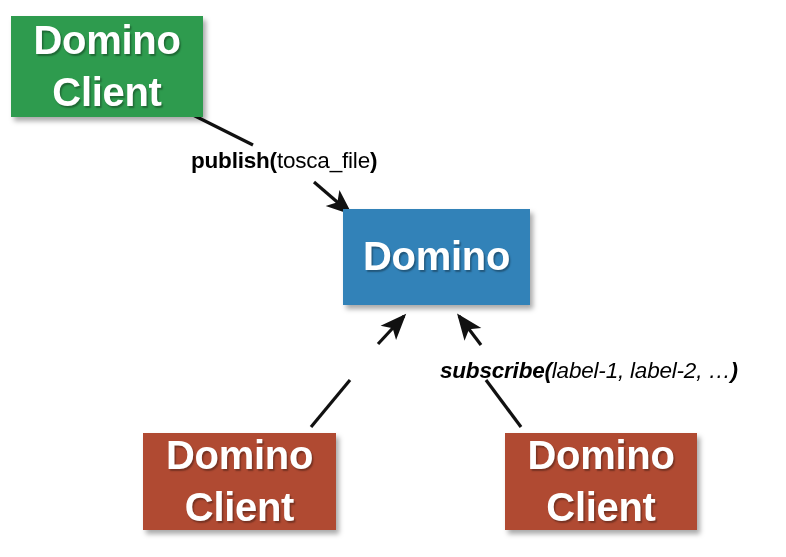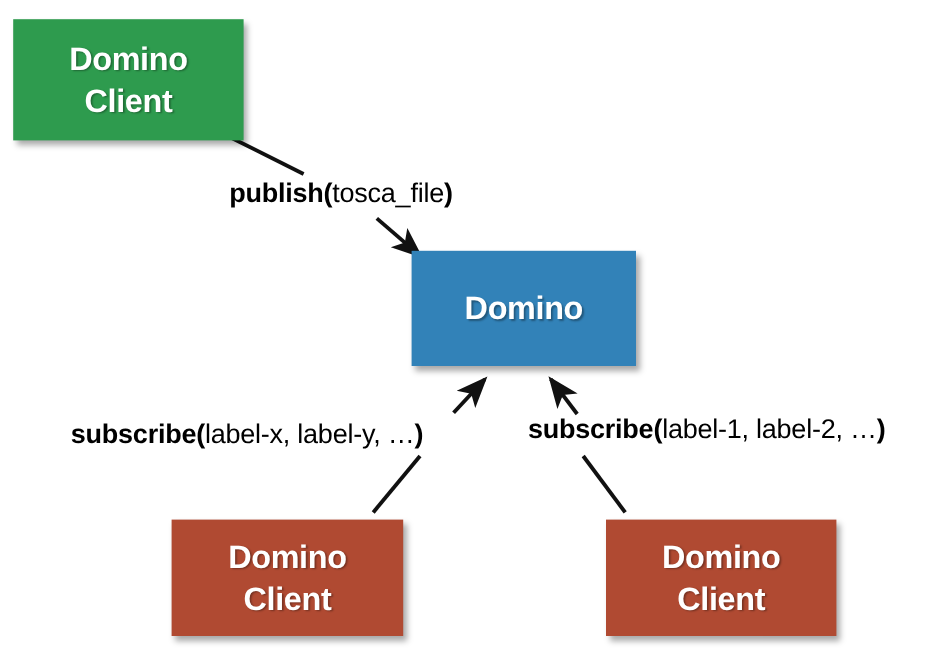--- a/index.html
+++ b/index.html
@@ -22,21 +22,21 @@
   
   .node {
     position: absolute;
     display: flex;
     flex-direction: column;
     align-items: center;
     justify-content: center;
     box-sizing: border-box;
     color: #ffffff;
     font-weight: bold;
-    font-size: 27px;
+    font-size: 40px;
     line-height: 1.28;
     letter-spacing: -0.3px;
     text-align: center;
     box-shadow: 3px 4px 5px rgba(0,0,0,0.34);
     text-shadow: 1.5px 1.5px 1.6px rgba(0,0,0,0.33);
     user-select: none;
   }
   .node .ln { display: block; white-space: nowrap; }
 
   #node-domino-client-top   { left: 11px;  top: 16px;  width: 192px; height: 101px; }
@@ -51,21 +51,21 @@
     font-size: 22.5px;
     color: #000000;
     letter-spacing: -0.2px;
     user-select: none;
   }
   .edge-label .b { font-weight: bold; }
   .edge-label .n { font-weight: normal; margin-top: 20px; }
 
   #label-publish        { left: 191px; top: 148px; }
   #label-subscribe-left { left: 59px;  top: 349px; }
-  #label-subscribe-right{ left: 440px; top: 345px; }
+  #label-subscribe-right{ left: 440px; top: 358px; font-style: italic; }
 
   
   #edges {
     position: absolute;
     left: 0; top: 0;
     width: 786px;
     height: 557px;
     pointer-events: none;
   }
 </style>
@@ -113,21 +113,18 @@
 
   <div class="node" id="node-domino-client-right" style="background:#B04A32;">
     <span class="ln">Domino</span>
     <span class="ln">Client</span>
   </div>
 
   <div class="edge-label" id="label-publish">
     <span class="b">publish(</span><span class="n">tosca_file</span><span class="b">)</span>
   </div>
 
-  <div class="edge-label" id="label-subscribe-left">
-    <span class="b">subscribe(</span><span class="n">label-x, label-y, …</span><span class="b">)</span>
-  </div>
 
   <div class="edge-label" id="label-subscribe-right">
     <span class="b">subscribe(</span><span class="n">label-1, label-2, …</span><span class="b">)</span>
   </div>
 
 </div>
 
 </body></html>

